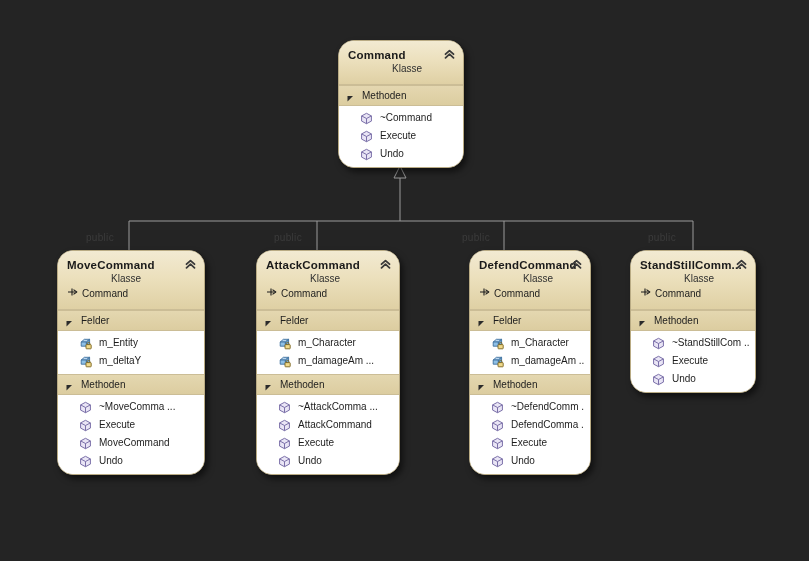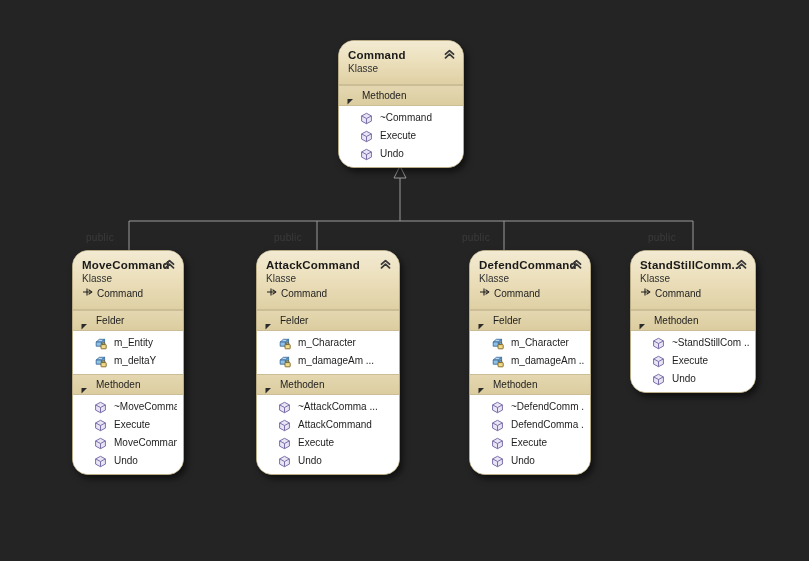--- a/index.html
+++ b/index.html
@@ -53,20 +53,21 @@
     letter-spacing: .2px;
     white-space: nowrap;
     overflow: hidden;
     padding-right: 18px;
   }
   .cb-kind {
     font-size: 10px;
     color: #2f2f2f;
     line-height: 14px;
     white-space: nowrap;
+    margin-left: 44px;
   }
   .cb-base {
     font-size: 10px;
     color: #1d1d1d;
     line-height: 15px;
     white-space: nowrap;
     display: flex;
     align-items: center;
     gap: 4px;
   }
@@ -78,21 +79,21 @@
 
   
   .section-head {
     background: linear-gradient(to bottom, #e4d7b0 0%, #dccda0 100%);
     border-top: 1px solid #cbbd96;
     border-bottom: 1px solid #cbbd96;
     font-size: 10px;
     color: #1d1d1d;
     padding: 3px 12px 3px 8px;
     display: flex;
-    align-items: flex-end;
+    align-items: center;
     gap: 8px;
     line-height: 13px;
     white-space: nowrap;
   }
   .expander { width: 7px; height: 7px; flex: 0 0 auto; }
   .member-list { background: #fff; padding: 3px 0 4px 0; }
   .member {
     display: flex;
     align-items: center;
     gap: 7px;
@@ -167,21 +168,21 @@
           <div class="member">
             <span class="glyph"><svg viewBox="0 0 13 13" width="13" height="13">
                 <polygon points="6.5,1.3 11.4,3.9 11.4,9.1 6.5,11.7 1.6,9.1 1.6,3.9" fill="#e9e5f5" stroke="#7a6fa8" stroke-width="1"></polygon>
                 <polyline points="1.6,3.9 6.5,6.5 11.4,3.9" fill="none" stroke="#7a6fa8" stroke-width="1"></polyline>
                 <line x1="6.5" y1="6.5" x2="6.5" y2="11.7" stroke="#7a6fa8" stroke-width="1"></line>
               </svg></span>
             <span class="mname">Undo</span>
           </div>
         </div>
       </div>
-      <div class="class-box" style="left: 72px; top: 250px; width: 112px;">
+      <div class="class-box" style="left: 57px; top: 250px; width: 148px;">
         <div class="cb-header">
           <div class="cb-title">MoveCommand</div>
           <div class="cb-kind">Klasse</div>
           <div class="cb-base">
             <span><svg viewBox="0 0 11 10" width="11" height="10">
                 <line x1="1" y1="5" x2="8.5" y2="5" stroke="#1d1d1d" stroke-width="1.1"></line>
                 <line x1="5" y1="1.5" x2="5" y2="8.5" stroke="#1d1d1d" stroke-width="1.1"></line>
                 <polyline points="6.5,2.6 9.8,5 6.5,7.4" fill="none" stroke="#1d1d1d" stroke-width="1.1" stroke-linejoin="round"></polyline>
               </svg></span>
             <span>Command</span>

